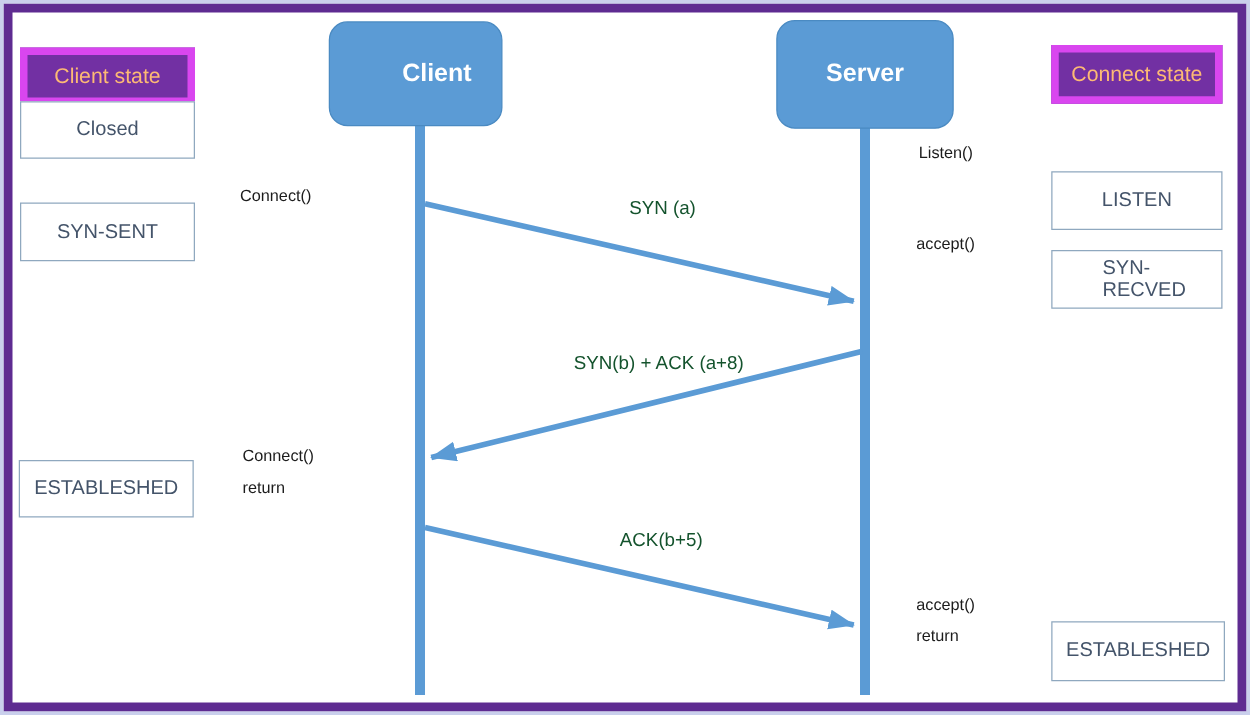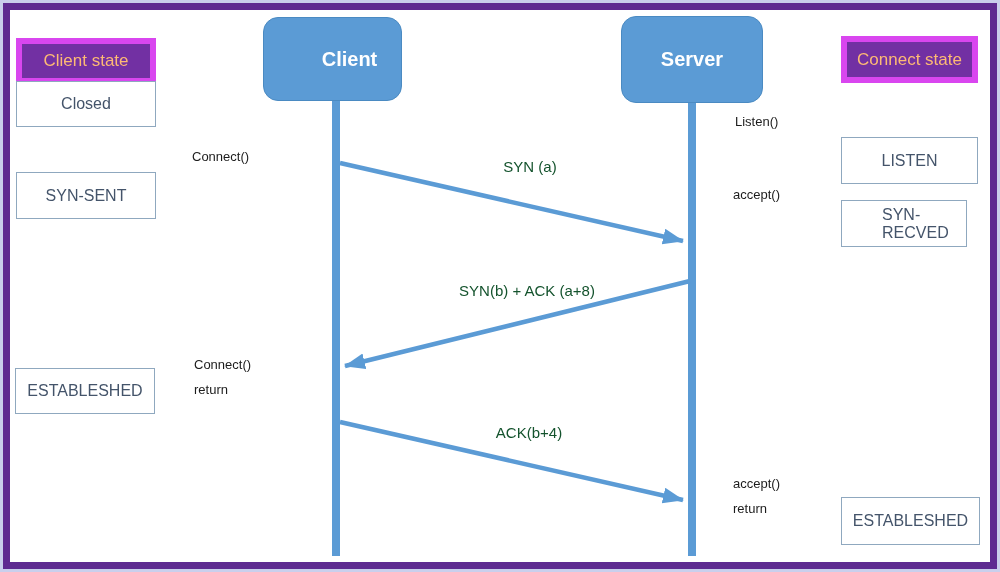--- a/index.html
+++ b/index.html
@@ -28,25 +28,25 @@
     position:absolute; background:#7230a3; color:#fdba74; font-size:17px;
     display:flex; align-items:center; justify-content:center; box-sizing:border-box;
     border:6px solid #d946ef;
   }
   .state-box {
     position:absolute; background:#ffffff; border:1.5px solid #8fa8bf; color:#44546a;
     font-size:16px; display:flex; align-items:center; justify-content:center; box-sizing:border-box;
   }
   .hdr-client { left:16px; top:38px; width:140px; height:46px; }
   .box-closed { left:16px; top:81px; width:140px; height:46px; }
-  .box-synsent { left:16px; top:172px; width:140px; height:47px; }
+  .box-synsent { left:16px; top:162px; width:140px; height:47px; }
   .box-estab-l { left:15px; top:368px; width:140px; height:46px; }
   .hdr-server { left:841px; top:36px; width:137px; height:47px; }
   .box-listen { left:841px; top:97px; width:137px; height:47px;margin-top:40px; }
-  .box-synrecv { left:841px; top:200px; width:126px; height:47px;padding-left:40px; }
+  .box-synrecv { left:841px; top:200px; width:137px; height:47px;padding-left:40px; }
   .box-estab-r { left:841px; top:497px; width:139px; height:48px; }
   
   .msg {
     position:absolute; color:#14532d; font-size:15px; white-space:nowrap;
     transform:translateX(-50%);
   }
   .msg-syn   { left:530px; top:158px; }
   .msg-synack{ left:527px; top:282px; }
   .msg-ack   { left:529px; top:424px; }
   .event {
@@ -115,14 +115,14 @@
   <div class="event ev-connect">Connect()</div>
   <div class="event ev-listen">Listen()</div>
   <div class="event ev-accept">accept()</div>
   <div class="event ev-connect-return">Connect()
 return</div>
   <div class="event ev-accept-return">accept()
 return</div>
 
   <div class="msg msg-syn">SYN (a)</div>
   <div class="msg msg-synack">SYN(b) + ACK (a+8)</div>
-  <div class="msg msg-ack">ACK(b+4)</div>
+  <div class="msg msg-ack">ACK(b+5)</div>
 </div>
 
 </body></html>

